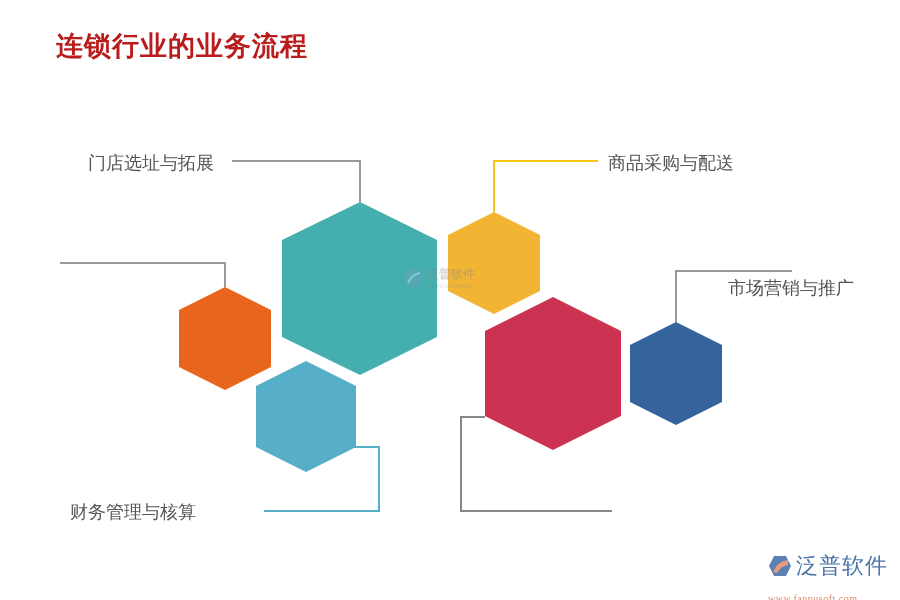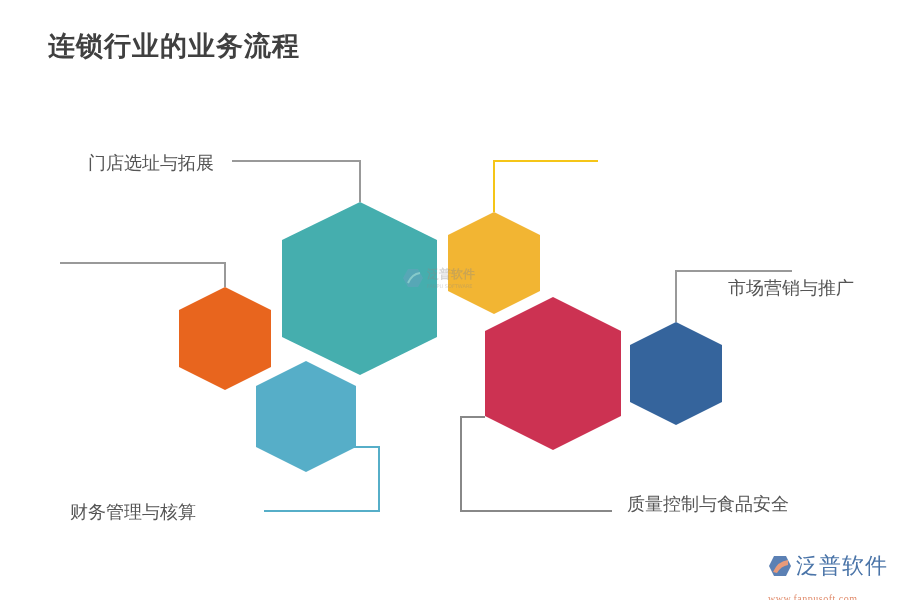--- a/index.html
+++ b/index.html
@@ -1,17 +1,17 @@
 <!DOCTYPE html>
 <html><head>
 <meta charset="utf-8">
 <style>
   html, body { margin: 0; padding: 0; background: #ffffff; }
   #canvas { position: relative; width: 900px; height: 600px; overflow: hidden; background: #ffffff; }
-  .title { position: absolute; left: 48px; top: 28px; font-family: Liberation Serif, serif; font-size: 27px; color: #404040; letter-spacing: 1px; font-weight: bold; }
+  .title { position: absolute; left: 56px; top: 28px; font-family: Liberation Serif, serif; font-size: 27px; color: #b91c1c; letter-spacing: 1px; font-weight: bold; }
   svg.diagram { position: absolute; left: 0; top: 0; }
   .label { position: absolute; font-family: "DejaVu Sans", sans-serif; font-size: 18px; color: #555555; white-space: nowrap; }
   .wm { position: absolute; left: 402px; top: 266px; display: flex; align-items: center; opacity: 0.35; }
   .wm-text { font-family: "DejaVu Sans", sans-serif; font-size: 12px; color: #888888; font-weight: bold; }
   .wm-sub { font-family: "DejaVu Sans", sans-serif; font-size: 5px; color: #888888; }
   .logo { position: absolute; left: 768px; top: 551px; display: flex; flex-direction: column; }
   .logo-row { display: flex; align-items: center; }
   .logo-text { font-family: "DejaVu Sans", sans-serif; font-size: 22px; color: #4a74a8; margin-left: 4px; letter-spacing: 1px; }
   .logo-url { font-family: Liberation Serif, serif; font-size: 10px; color: #e08a6a; margin-top: 12px; letter-spacing: 0.5px; }
 </style>
@@ -32,22 +32,22 @@
 
     <polygon fill="#45AEAE" points="360,202 437,240 437,337 360,375 282,337 282,240"></polygon>
     <polygon fill="#F2B533" points="494,212 540,235 540,291 494,314 448,291 448,235"></polygon>
     <polygon fill="#E8651E" points="225,287 271,310 271,367 225,390 179,367 179,310"></polygon>
     <polygon fill="#56AEC8" points="306,361 356,386 356,447 306,472 256,447 256,386"></polygon>
     <polygon fill="#CC3252" points="553,297 621,331 621,416 553,450 485,416 485,331"></polygon>
     <polygon fill="#35649C" points="676,322 722,345 722,402 676,425 630,402 630,345"></polygon>
   </svg>
 
   <div class="label" style="left:88px; top:151px;">门店选址与拓展</div>
+  <div class="label" style="left:608px; top:151px;">商品采购与配送</div>
   <div class="label" style="left:728px; top:276px;">市场营销与推广</div>
-  <div class="label" style="left:627px; top:492px;">质量控制与食品安全</div>
   <div class="label" style="left:70px; top:500px;text-align:center;">财务管理与核算</div>
 
   <div class="wm">
     <svg width="22" height="20" viewBox="0 0 22 20">
       <polygon points="6,1 16,1 21,10 16,19 6,19 1,10" fill="#7a9cc6"></polygon>
       <path d="M6,15 Q10,6 18,5" stroke="#ffffff" stroke-width="2" fill="none"></path>
     </svg>
     <div style="display:flex; flex-direction:column; margin-left:3px;">
       <span class="wm-text">泛普软件</span>
       <span class="wm-sub">FANPU SOFTWARE</span>

